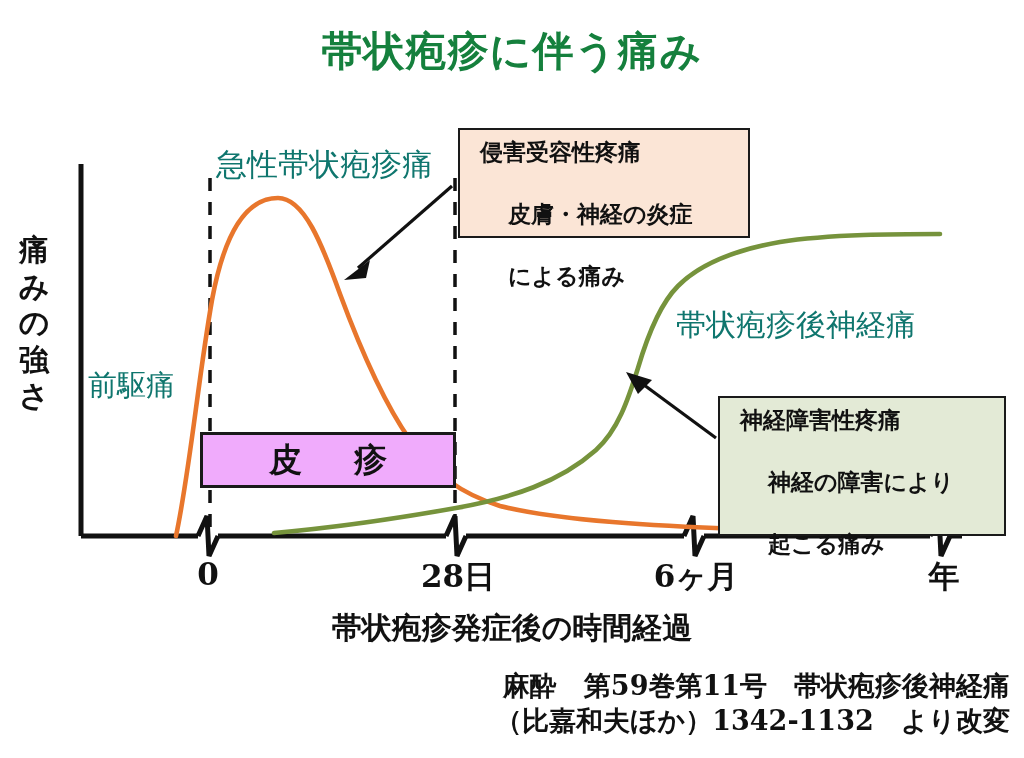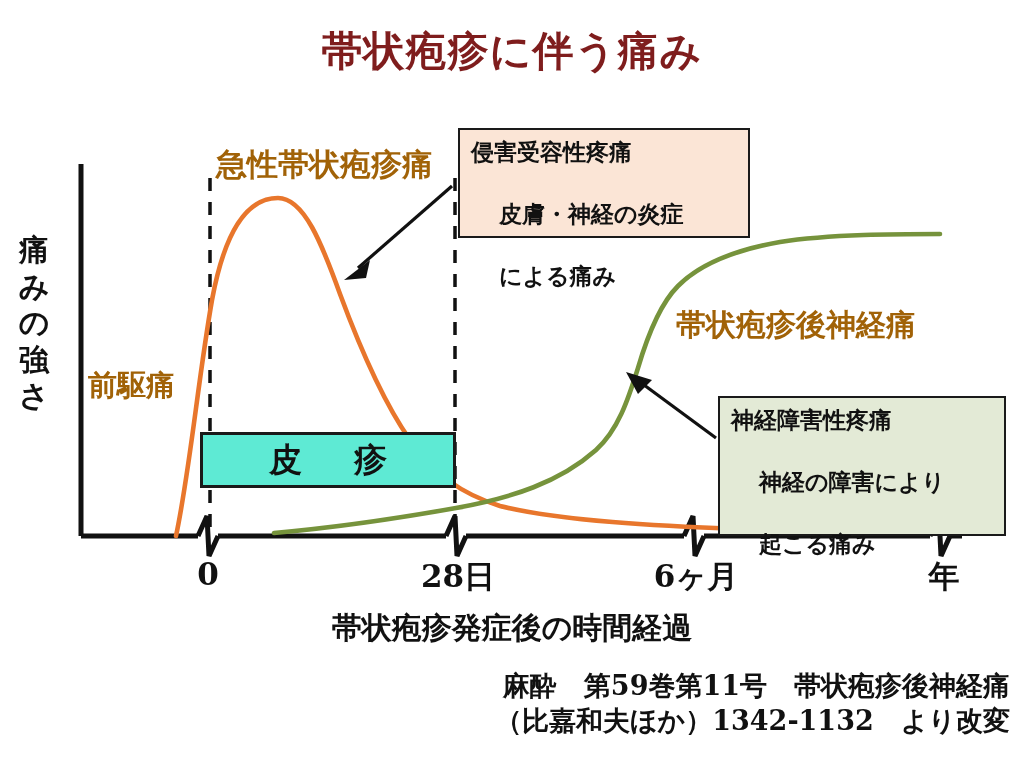--- a/index.html
+++ b/index.html
@@ -20,37 +20,37 @@
   
   #chart-title {
     position: absolute;
     left: 0;
     top: 24px;
     width: 1024px;
     text-align: center;
     font-size: 41px;
     font-weight: 700;
     letter-spacing: 1px;
-    color: #7f1d1d;
+    color: #15803d;
   }
 
   
   #plot-svg {
     position: absolute;
     left: 0;
     top: 0;
     width: 1024px;
     height: 758px;
   }
 
   
   .plot-label {
     position: absolute;
-    font-weight: 700;
-    color: #a16207;
+    font-weight: 400;
+    color: #0f766e;
     white-space: nowrap;
   }
 
   #y-axis-title {
     position: absolute;
     left: 8px;
     top: 232px;
     width: 52px;
     font-size: 30px;
     font-weight: 700;
@@ -76,21 +76,21 @@
     font-size: 30px;
   }
 
   
   .callout {
     position: absolute;
     border: 2px solid #1a1a1a;
     font-weight: 700;
     color: #111111;
     box-sizing: border-box;
-    padding: 7px 10px 8px 11px;
+    padding: 7px 10px 8px 20px;
     line-height: 1.30;
   }
   #callout-nociceptive {
     left: 458px;
     top: 128px;
     width: 292px;
     height: 110px;
     background: #FBE5D6;
     font-size: 23px;
   }
@@ -104,21 +104,21 @@
   }
   .callout .ln2, .callout .ln3 { padding-left: 28px; margin-top: 32px; }
 
   
   #rash-bar {
     position: absolute;
     left: 200px;
     top: 432px;
     width: 256px;
     height: 56px;
-    background: #5eead4;
+    background: #f0abfc;
     border: 3px solid #1a1a1a;
     box-sizing: border-box;
     display: flex;
     align-items: center;
     justify-content: center;
   }
   #rash-bar-label {
     font-size: 33px;
     font-weight: 700;
     letter-spacing: 52px;

